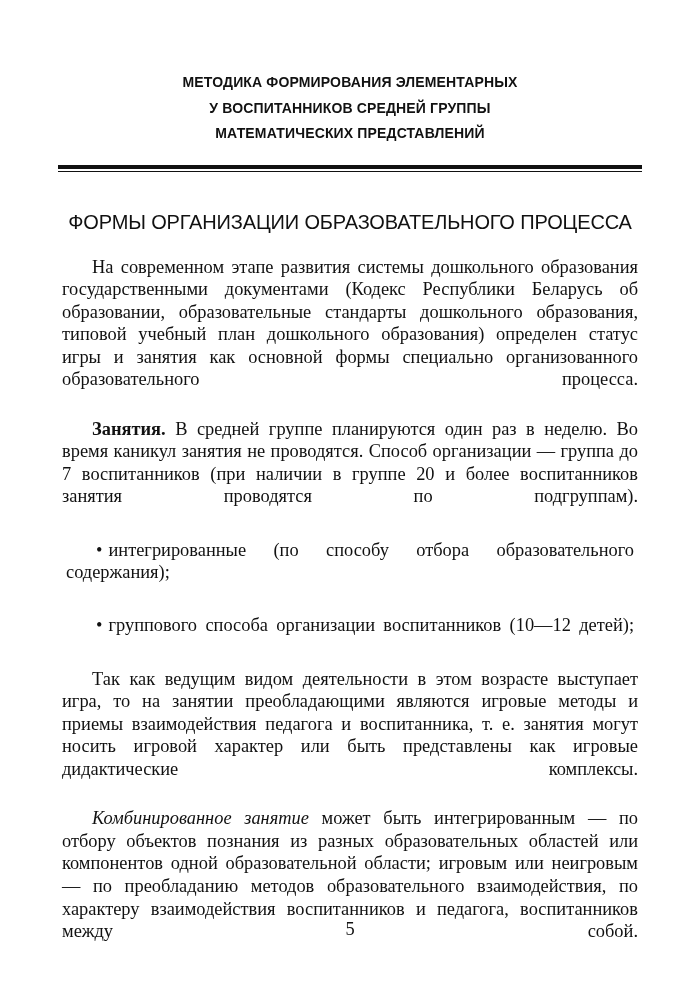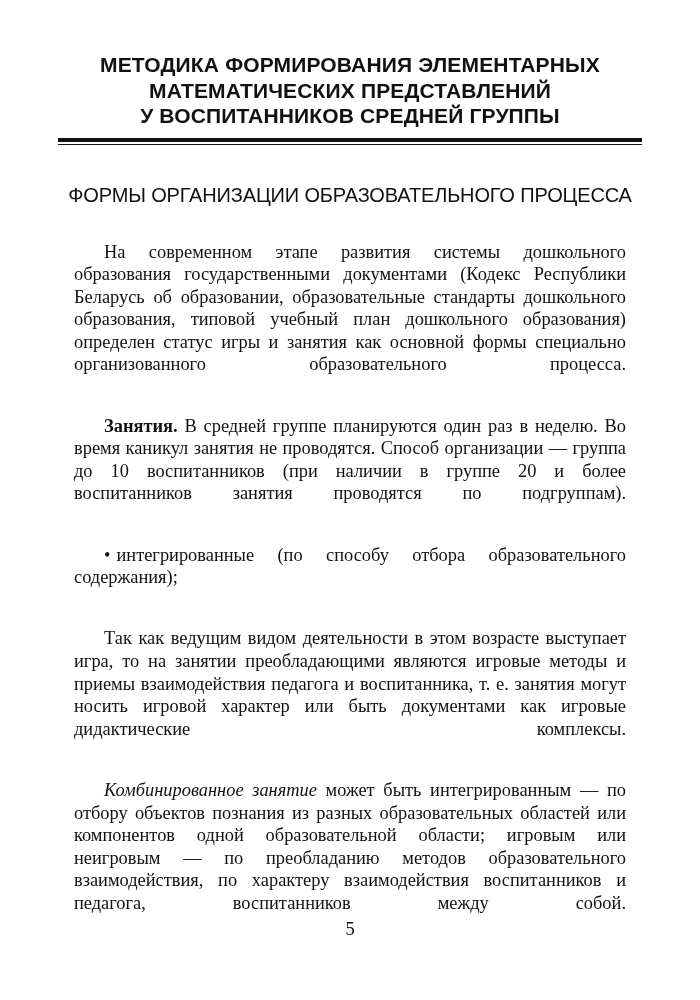--- a/index.html
+++ b/index.html
@@ -25,25 +25,25 @@
 
   .content {
     position: absolute;
     left: 58px;
     top: 0;
     width: 584px;
   }
 
   
   .doc-title {
-    margin: 0;
+    margin: 18px;
     padding-top: 52px;
     font-family: "Liberation Sans", "DejaVu Sans", sans-serif;
     font-weight: bold;
-    font-size: 21px;
+    font-size: 14px;
     line-height: 25.5px;
     letter-spacing: 0.15px;
     text-align: center;
     color: #111111;
   }
   .doc-title .tline {
     display: block;
     white-space: nowrap;
   }
 
@@ -87,32 +87,32 @@
   .body-block {
     padding-top: 18px;
     font-size: 18.4px;
     line-height: 22.6px;
     text-align: justify;
     text-justify: inter-word;
     hyphens: manual;
   }
 
   .para {
-    margin: 16px;
+    margin: 4px;
     text-indent: 30px;
   }
   
   .para::after {
     content: "";
     display: inline-block;
     width: 100%;
   }
 
   .bullet-item {
-    margin: 16px;
+    margin: 8px;
     text-indent: 30px;
     text-align: justify;
   }
   .bullet-item::after {
     content: "";
     display: inline-block;
     width: 100%;
   }
   .bullet-mark {
     
@@ -140,43 +140,44 @@
 </style>
 </head>
 <body>
 
 <div class="page">
 
   <div class="content">
 
     <h1 class="doc-title">
       <span class="tline">МЕТОДИКА ФОРМИРОВАНИЯ ЭЛЕМЕНТАРНЫХ</span>
+      <span class="tline">У ВОСПИТАННИКОВ СРЕДНЕЙ ГРУППЫ</span>
       <span class="tline">МАТЕМАТИЧЕСКИХ ПРЕДСТАВЛЕНИЙ</span>
-      <span class="tline">У ВОСПИТАННИКОВ СРЕДНЕЙ ГРУППЫ</span>
     </h1>
 
     <div class="rule">
       <div class="bar-thick"></div>
       <div class="bar-thin"></div>
     </div>
 
     <h2 class="section-heading">ФОРМЫ ОРГАНИЗАЦИИ ОБРАЗОВАТЕЛЬНОГО ПРОЦЕССА</h2>
 
     <div class="body-block">
 
       <p class="para">На современном этапе развития системы дошкольного образования государственными документами (Кодекс Республики Беларусь об образовании, образовательные стандарты дошкольного образования, типовой учебный план дошкольного образования) определен статус игры и занятия как основной формы специально организованного образовательного процесса.</p>
 
-      <p class="para"><b class="run-in">Занятия.</b><span> В средней группе планируются один раз в неделю. Во время каникул занятия не проводятся. Способ организации — группа до 10 воспитанников (при наличии в группе 20 и более воспитанников занятия проводятся по подгруппам).</span></p>
+      <p class="para"><b class="run-in">Занятия.</b><span> В средней группе планируются один раз в неделю. Во время каникул занятия не проводятся. Способ организации — группа до 7 воспитанников (при наличии в группе 20 и более воспитанников занятия проводятся по подгруппам).</span></p>
 
 
       <p class="bullet-item"><span class="bullet-mark">•</span><span>интегрированные (по способу отбора образовательного содержания);</span></p>
 
+      <p class="bullet-item"><span class="bullet-mark">•</span><span>группового способа организации воспитанников (10—12 детей);</span></p>
 
 
-      <p class="para">Так как ведущим видом деятельности в этом возрасте выступает игра, то на занятии преобладающими являются игровые методы и приемы взаимодействия педагога и воспитанника, т. е. занятия могут носить игровой характер или быть документами как игровые дидактические комплексы.</p>
+      <p class="para">Так как ведущим видом деятельности в этом возрасте выступает игра, то на занятии преобладающими являются игровые методы и приемы взаимодействия педагога и воспитанника, т. е. занятия могут носить игровой характер или быть представлены как игровые дидактические комплексы.</p>
 
 
       <p class="para"><i class="run-in">Комбинированное занятие</i><span> может быть интегрированным — по отбору объектов познания из разных образовательных областей или компонентов одной образовательной области; игровым или неигровым — по преобладанию методов образовательного взаимодействия, по характеру взаимодействия воспитанников и педагога, воспитанников между собой.</span></p>
 
     </div>
 
   </div>
 
   <div class="folio">5</div>
 

